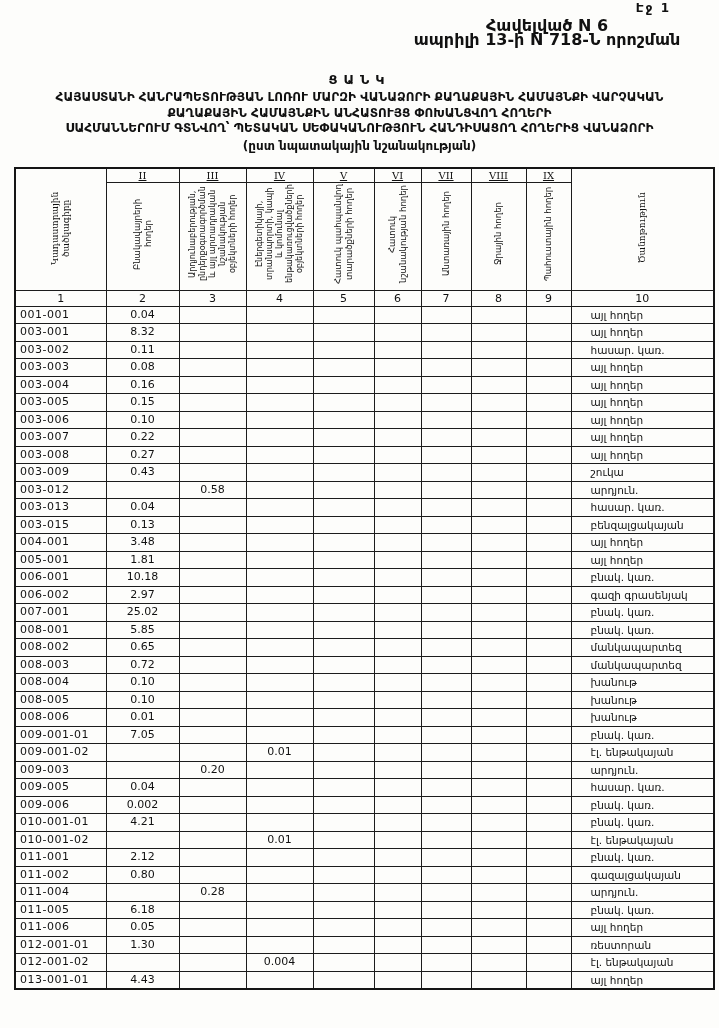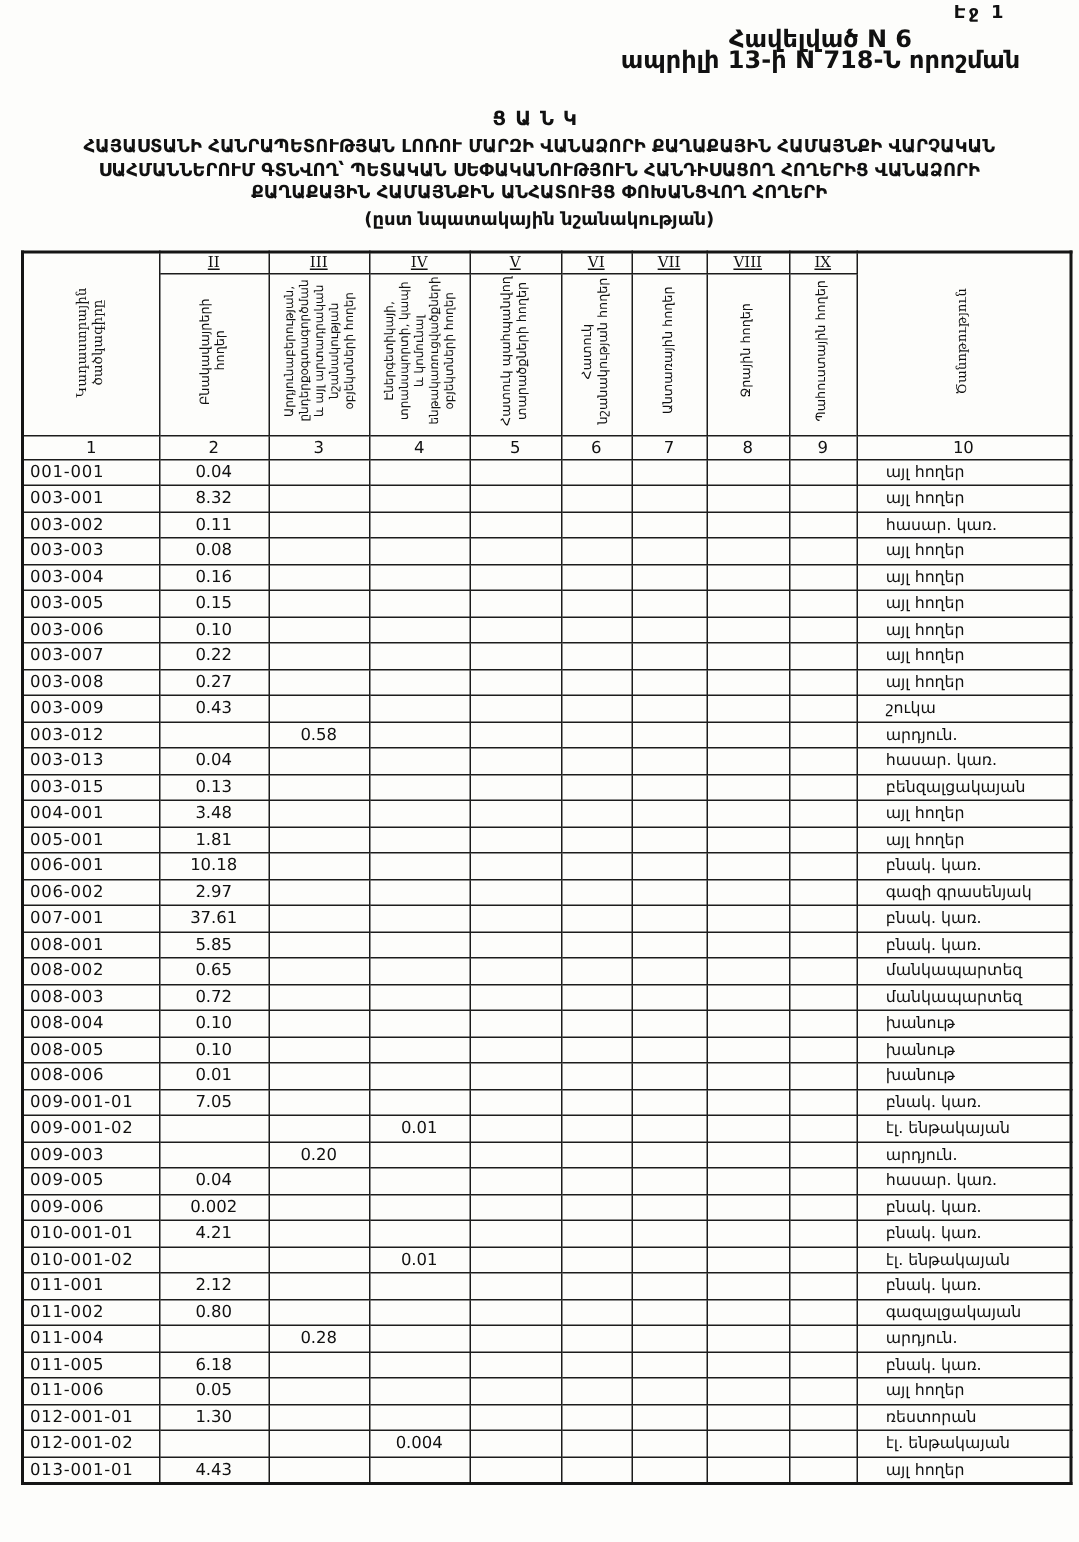--- a/index.html
+++ b/index.html
@@ -65,22 +65,22 @@
 <div class="page-no">Էջ 1</div>
 
 <div class="appendix">
   <div>Հավելված N 6</div>
   <div>ապրիլի 13-ի N 718-Ն որոշման</div>
 </div>
 
 <div class="title-block">
   <div class="doc-title">ՑԱՆԿ</div>
   <div class="doc-subtitle">ՀԱՅԱՍՏԱՆԻ ՀԱՆՐԱՊԵՏՈՒԹՅԱՆ ԼՈՌՈՒ ՄԱՐԶԻ ՎԱՆԱՁՈՐԻ ՔԱՂԱՔԱՅԻՆ ՀԱՄԱՅՆՔԻ ՎԱՐՉԱԿԱՆ</div>
+  <div class="doc-subtitle">ՔԱՂԱՔԱՅԻՆ ՀԱՄԱՅՆՔԻՆ ԱՆՀԱՏՈՒՅՑ ՓՈԽԱՆՑՎՈՂ ՀՈՂԵՐԻ</div>
   <div class="doc-subtitle">ՍԱՀՄԱՆՆԵՐՈՒՄ ԳՏՆՎՈՂ՝ ՊԵՏԱԿԱՆ ՍԵՓԱԿԱՆՈՒԹՅՈՒՆ ՀԱՆԴԻՍԱՑՈՂ ՀՈՂԵՐԻՑ ՎԱՆԱՁՈՐԻ</div>
-  <div class="doc-subtitle">ՔԱՂԱՔԱՅԻՆ ՀԱՄԱՅՆՔԻՆ ԱՆՀԱՏՈՒՅՑ ՓՈԽԱՆՑՎՈՂ ՀՈՂԵՐԻ</div>
   <div class="doc-subnote">(ըստ նպատակային նշանակության)</div>
 </div>
 
 <table class="land">
   <colgroup>
     <col style="width:91px">
       <col style="width:73px">
       <col style="width:67px">
       <col style="width:67px">
     <col style="width:61px">
@@ -330,21 +330,21 @@
         <td class="val"></td>
         <td class="val"></td>
         <td class="val"></td>
         <td class="val"></td>
         <td class="val"></td>
         <td class="val"></td>
         <td class="note">գազի գրասենյակ</td>
       </tr>
       <tr>
         <td class="code">007-001</td>
-        <td class="val">37.61</td>
+        <td class="val">25.02</td>
         <td class="val"></td>
         <td class="val"></td>
         <td class="val"></td>
         <td class="val"></td>
         <td class="val"></td>
         <td class="val"></td>
         <td class="val"></td>
         <td class="note">բնակ. կառ.</td>
       </tr>
       <tr>

